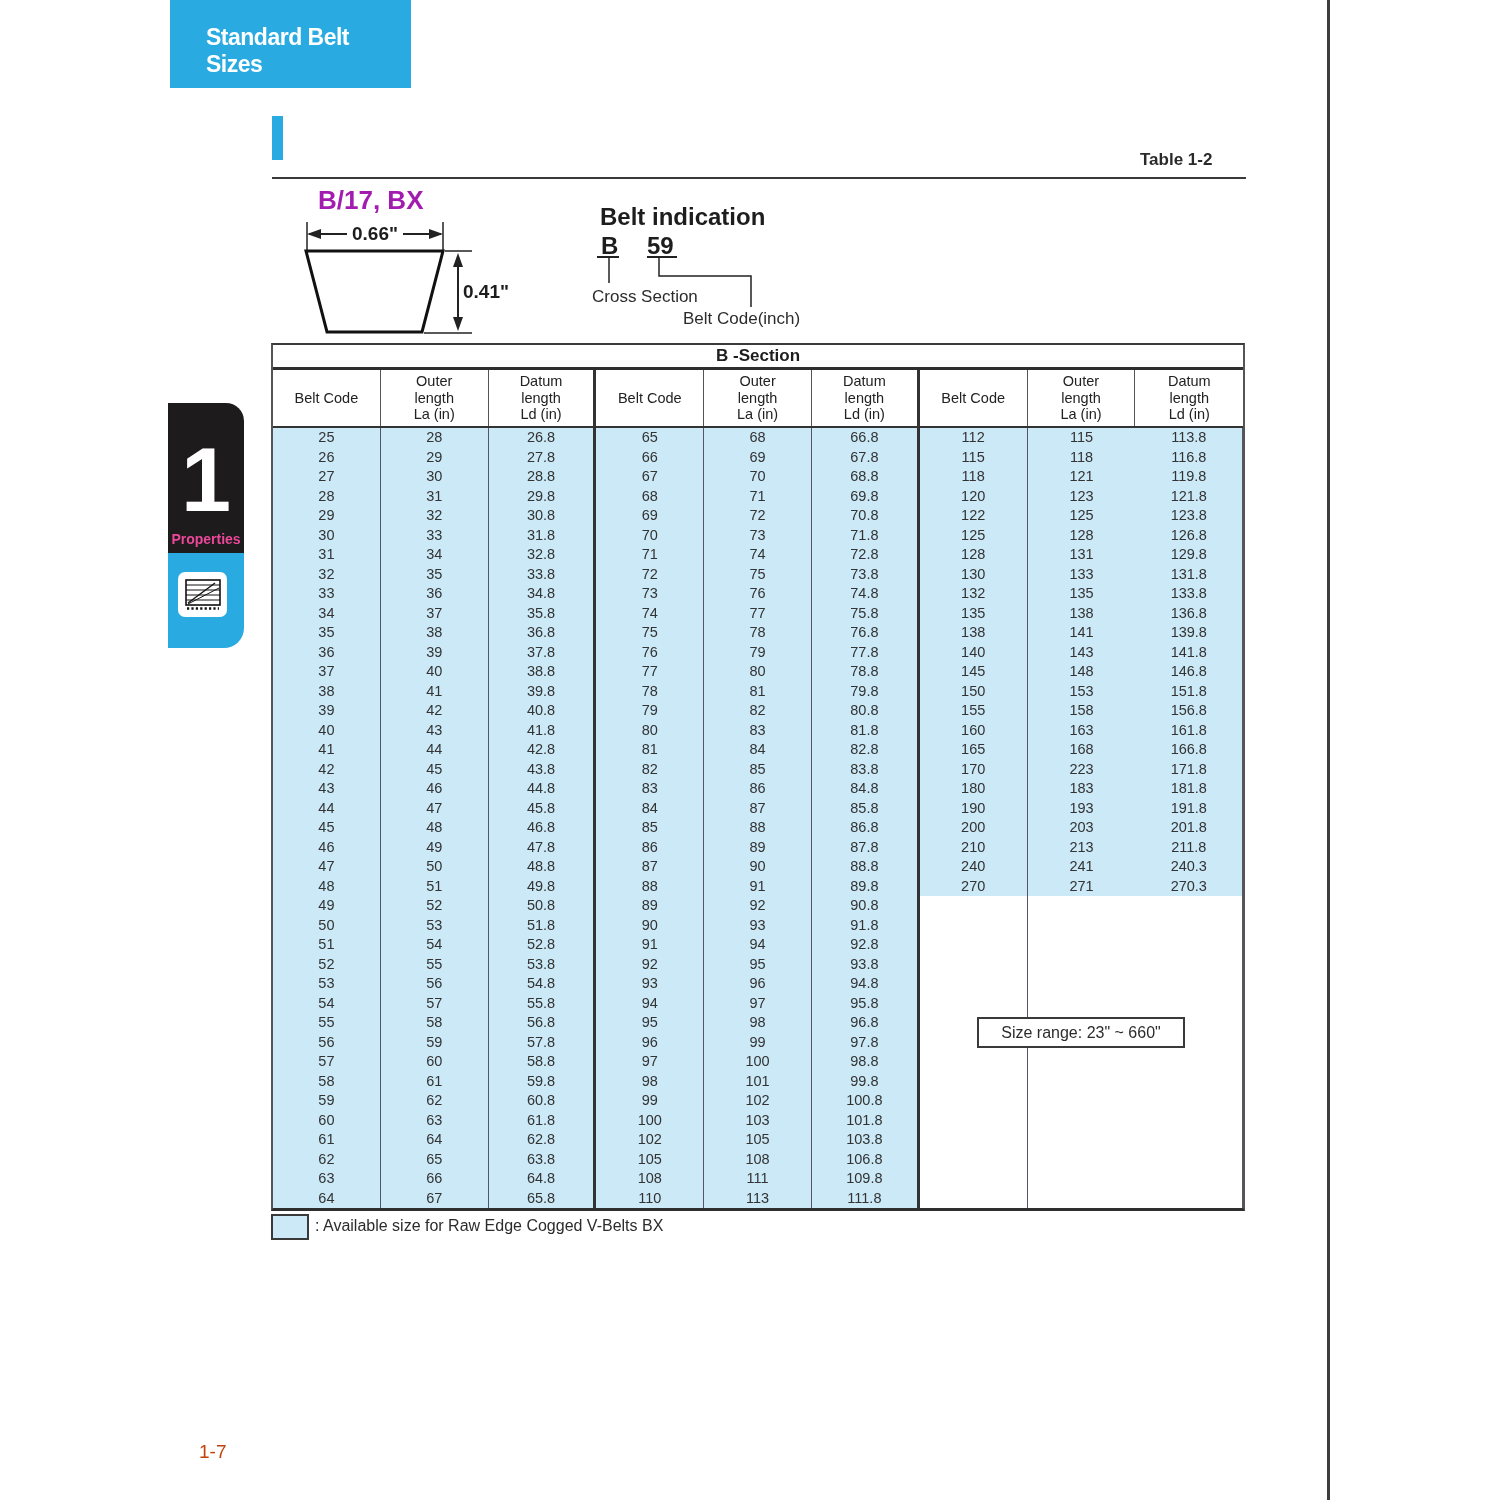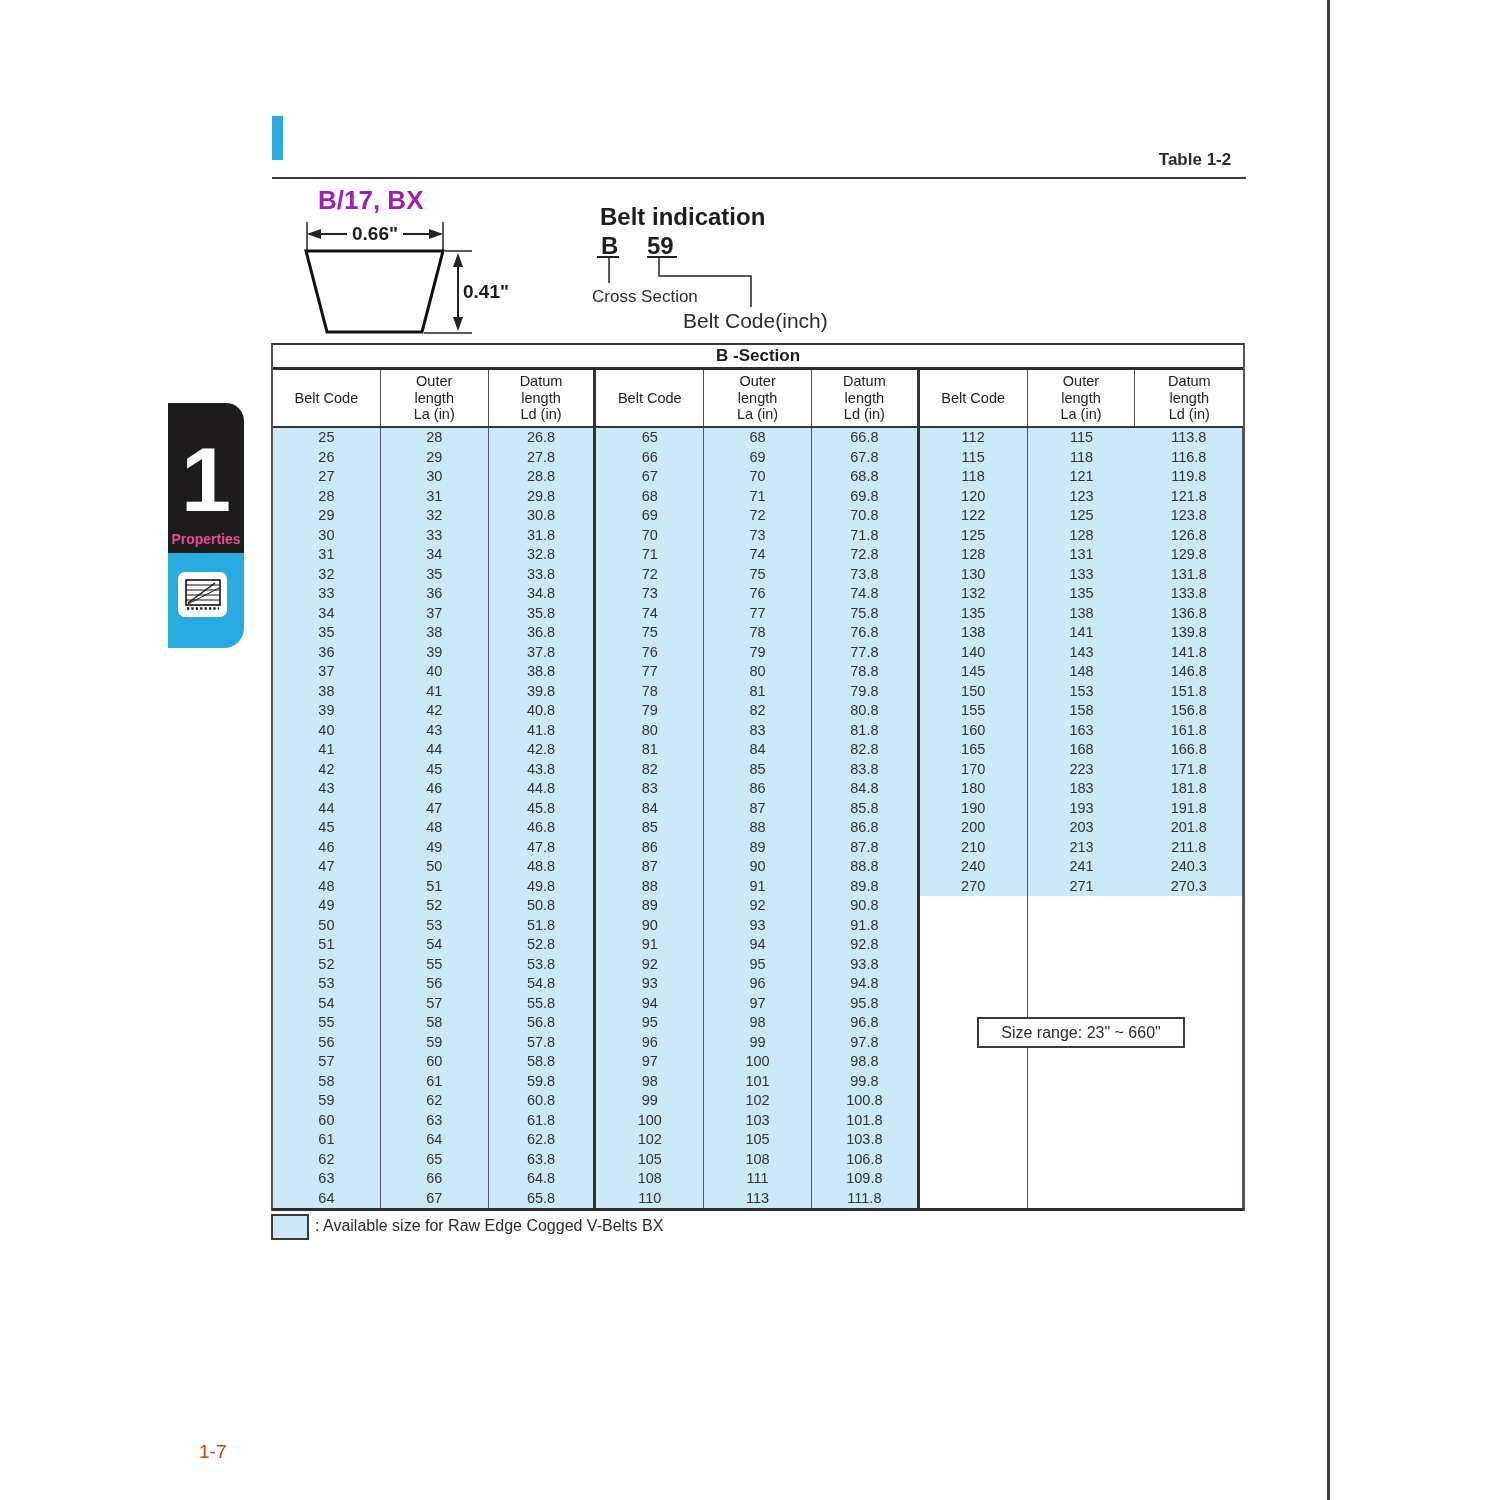--- a/index.html
+++ b/index.html
@@ -8,21 +8,21 @@
   .abs{position:absolute;}
 
   
   .banner{left:170px;top:0;width:241px;height:88px;background:var(--accent);
           display:flex;align-items:flex-end;padding:0 0 10px 36px;box-sizing:border-box;}
   .banner span{color:#fff;font-weight:bold;font-size:23px;letter-spacing:-0.5px;}
 
   
   .accent-bar{left:272px;top:116px;width:11px;height:44px;background:var(--accent);}
   .page-title{left:305px;top:110px;font-size:43px;font-weight:bold;color:#1d1d1d;letter-spacing:-1px;}
-  .table-ref{left:1140px;top:150px;width:110px;text-align:center;font-size:17px;font-weight:bold;color:#2a2a2a;}
+  .table-ref{left:1140px;top:150px;width:110px;text-align:left;font-size:17px;font-weight:bold;color:#2a2a2a;}
   .rule-title{left:272px;top:177px;width:974px;height:0;border-top:2px solid #3a3a3a;}
 
   
   .page-edge{left:1327px;top:0;width:3px;height:1500px;background:#3d3d3d;}
 
   
   .tab-black{left:168px;top:403px;width:76px;height:150px;background:#1e1b1c;
              border-radius:0 18px 0 0;display:flex;flex-direction:column;align-items:center;}
   .tab-black .num{color:#fff;font-size:90px;font-weight:bold;line-height:1;margin-top:32px;}
   .tab-black .lbl{color:#ec4899;font-size:14px;font-weight:bold;margin-top:6px;}
@@ -32,21 +32,21 @@
 
   
   .profile-label{left:318px;top:185px;font-size:26px;font-weight:bold;color:#a21caf;}
   .dim-w{left:375px;top:234px;transform:translate(-50%,-50%);background:#fff;padding:0 5px;
          font-size:19px;font-weight:bold;color:#1d1d1d;}
   .dim-h{left:461px;top:281px;background:#fff;padding:0 2px;font-size:19px;font-weight:bold;color:#1d1d1d;}
   .bi-title{left:600px;top:203px;font-size:24px;font-weight:bold;color:#1d1d1d;}
   .bi-b{left:601px;top:232px;font-size:24px;font-weight:bold;color:#1d1d1d;}
   .bi-59{left:647px;top:232px;font-size:24px;font-weight:bold;color:#1d1d1d;}
   .bi-cross{left:592px;top:287px;font-size:17px;color:#2c2c2c;}
-  .bi-code{left:683px;top:309px;font-size:21px;color:#2c2c2c;}
+  .bi-code{left:683px;top:309px;font-size:17px;color:#2c2c2c;}
 
   
   .vtable{left:271px;top:343px;width:974px;box-sizing:border-box;background:#fff;
           border-top:2px solid #3a3a3a;border-left:2px solid #555;border-right:2px solid #555;
           border-bottom:3px solid #2e2e2e;}
   .sec-row{height:22px;border-bottom:3px solid #2e2e2e;display:flex;align-items:center;justify-content:center;
            font-size:17px;font-weight:bold;color:#1d1d1d;}
   .hdr-row{display:grid;grid-template-columns:repeat(9,107.8px);border-bottom:2px solid #333;}
   .hcell{height:56px;border-right:1px solid #555;display:flex;align-items:center;justify-content:center;
          text-align:center;font-size:14.5px;line-height:1.15;color:#222;white-space:pre-line;box-sizing:border-box;}
@@ -66,20 +66,23 @@
                  border:2px solid #3a3a3a;box-sizing:border-box;}
   .legend-text{left:315px;top:1217px;font-size:16px;color:#2c2c2c;}
 
   .page-num{left:199px;top:1441px;font-size:19px;color:#c2410c;}
 </style>
 </head>
 <body>
 
 <div class="page">
 
+  <div class="abs banner">
+    <span>Standard Belt Sizes</span>
+  </div>
 
   <div class="abs accent-bar"></div>
   <div class="abs table-ref">Table 1-2</div>
   <div class="abs rule-title"></div>
 
   <div class="abs page-edge"></div>
 
   <div class="abs tab-black">
     <div class="num">1</div>
     <div class="lbl">Properties</div>

